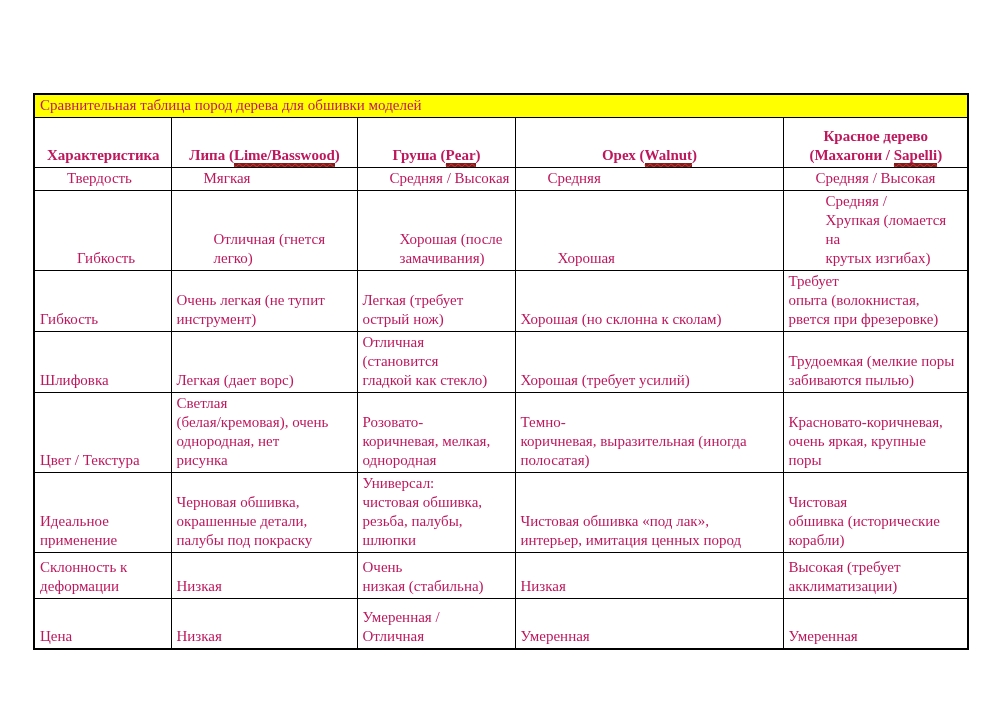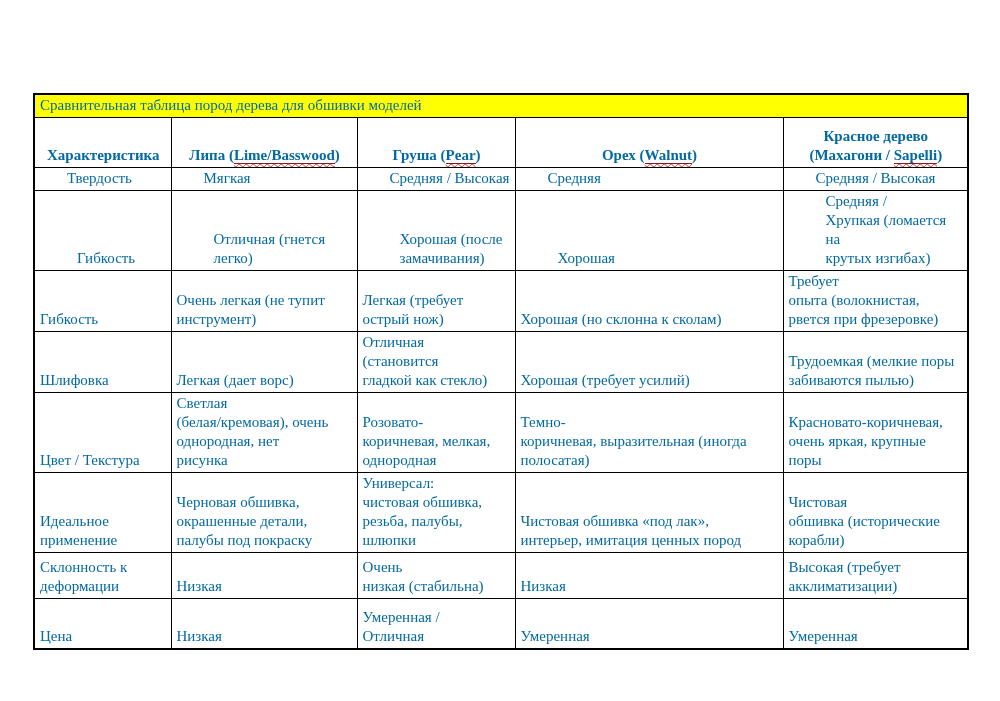--- a/index.html
+++ b/index.html
@@ -20,21 +20,21 @@
   table.wood-table {
     position: absolute;
     left: 33px;
     top: 93px;
     width: 934px;
     table-layout: fixed;
     border-collapse: collapse;
     border: 2px solid #000000;
     font-size: 15px;
     line-height: 19px;
-    color: #0369a1;
+    color: #be185d;
   }
   table.wood-table td, table.wood-table th {
     border: 1px solid #000000;
     vertical-align: bottom;
     text-align: left;
     padding: 1px 4px 2px 5px;
     white-space: pre-line;
     overflow: hidden;
     font-weight: normal;
   }
@@ -42,21 +42,21 @@
     background: #ffff00;
     font-weight: bold;
     text-align: center;
     vertical-align: middle;
     height: 19px;
     padding: 0 2px 1px 2px;
     white-space: nowrap;
   }
   tr.header-row th { font-weight: bold; height: 46px; text-align: center; }
   .latin-name {
-    border-bottom: 1px solid #7f1d1d;
+    border-bottom: 5px solid #7f1d1d;
     text-decoration-line: underline;
     text-decoration-style: wavy;
     text-decoration-color: #e03131;
     text-decoration-thickness: 1px;
     text-underline-offset: 3px;
   }
   tr.r0 td { height: 17px; padding-left: 32px; }
   tr.r1 td { height: 66px; padding-left: 42px; }
   tr.r2 td { height: 57px; margin-top: 16px; }
   tr.r3 td { height: 56px; }

